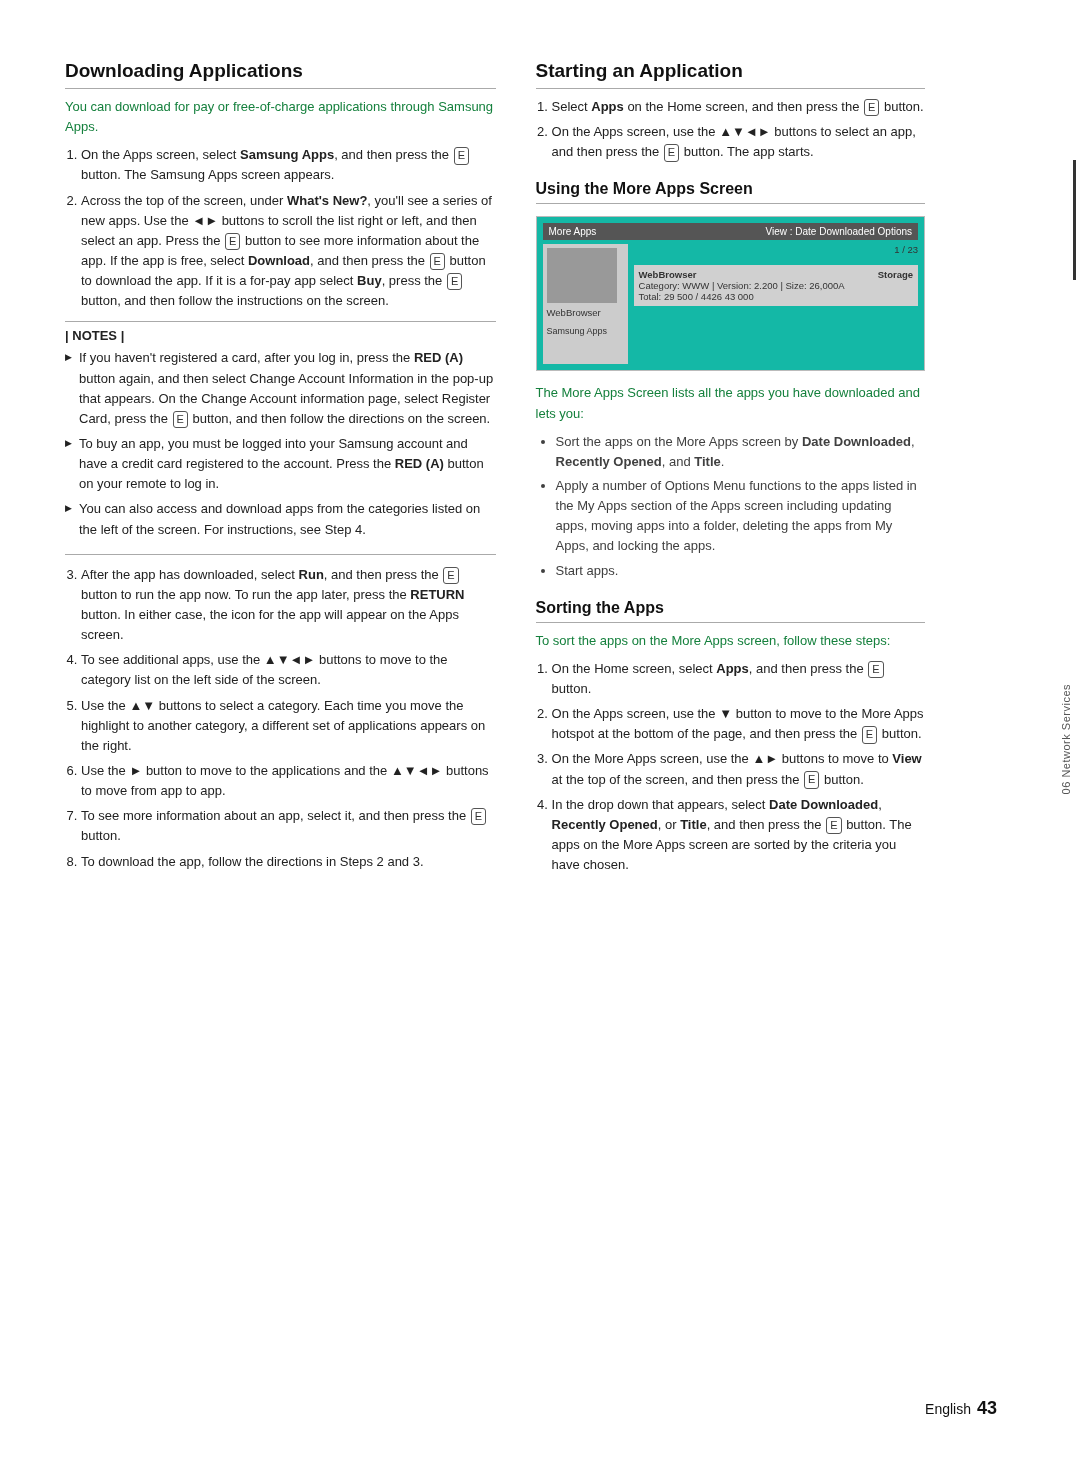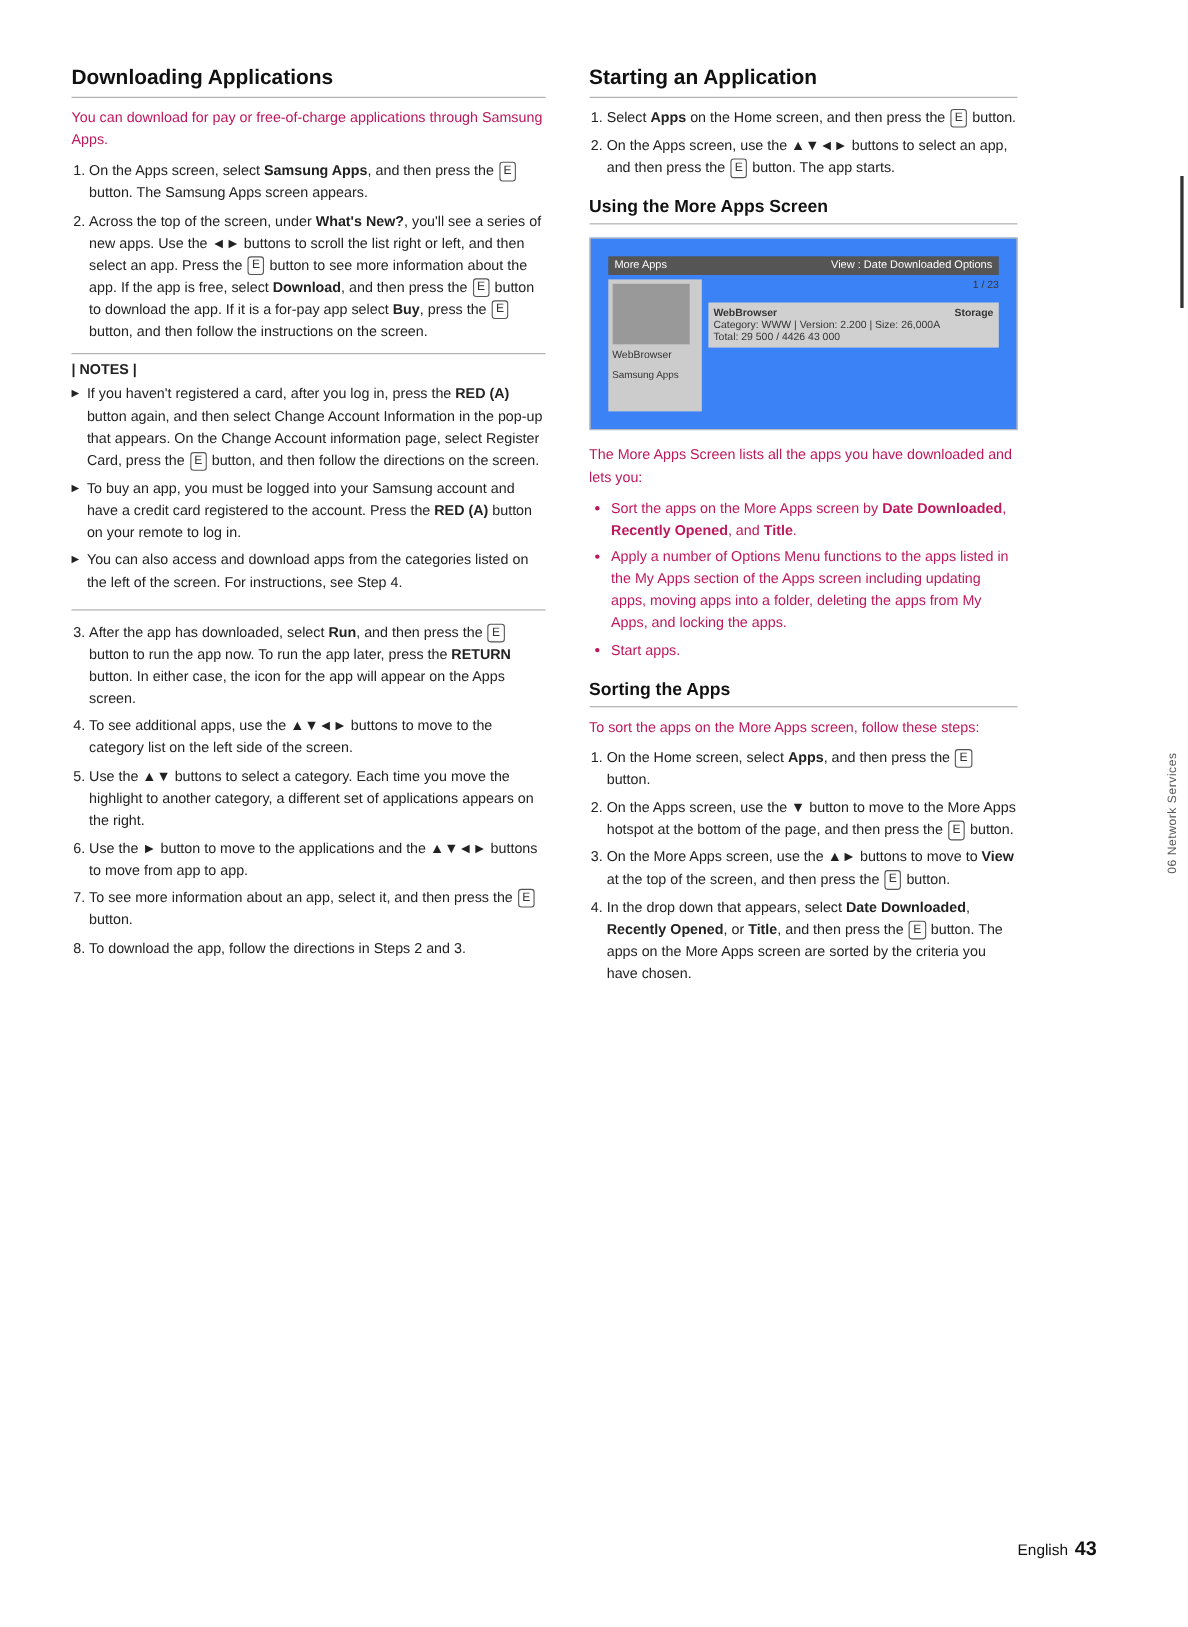--- a/index.html
+++ b/index.html
@@ -70,42 +70,42 @@
       font-weight: bold;
       color: #111;
       margin-bottom: 8px;
       margin-top: 18px;
       border-bottom: 1px solid #aaa;
       padding-bottom: 5px;
     }
     p {
       font-size: 13px;
       line-height: 1.55;
-      color: #be185d;
+      color: #15803d;
       margin-bottom: 8px;
     }
     ol {
       margin-left: 16px;
       margin-bottom: 8px;
     }
     ol li {
       font-size: 13px;
       line-height: 1.55;
       color: #222;
       margin-bottom: 5px;
     }
     ul.bullet {
       list-style: disc;
       margin-left: 20px;
       margin-bottom: 8px;
     }
     ul.bullet li {
       font-size: 13px;
       line-height: 1.55;
-      color: #be185d;
+      color: #404040;
       margin-bottom: 4px;
     }
     ul.arrow {
       list-style: none;
       margin-left: 0;
       margin-bottom: 8px;
     }
     ul.arrow li {
       font-size: 13px;
       line-height: 1.55;
@@ -141,23 +141,23 @@
       padding: 0px 3px;
       font-size: 11px;
       color: #333;
       vertical-align: middle;
       margin: 0 1px;
       line-height: 1.4;
     }
     b { font-weight: bold; }
     .screen-mockup {
       border: 1px solid #bbb;
-      background: #3b82f6;
+      background: #14b8a6;
       margin: 12px 0;
-      padding: 16px;
+      padding: 6px;
       font-size: 10.5px;
     }
     .screen-top-bar {
       background: #555;
       color: #fff;
       font-size: 10px;
       padding: 3px 6px;
       display: flex;
       justify-content: space-between;
       margin-bottom: 4px;

